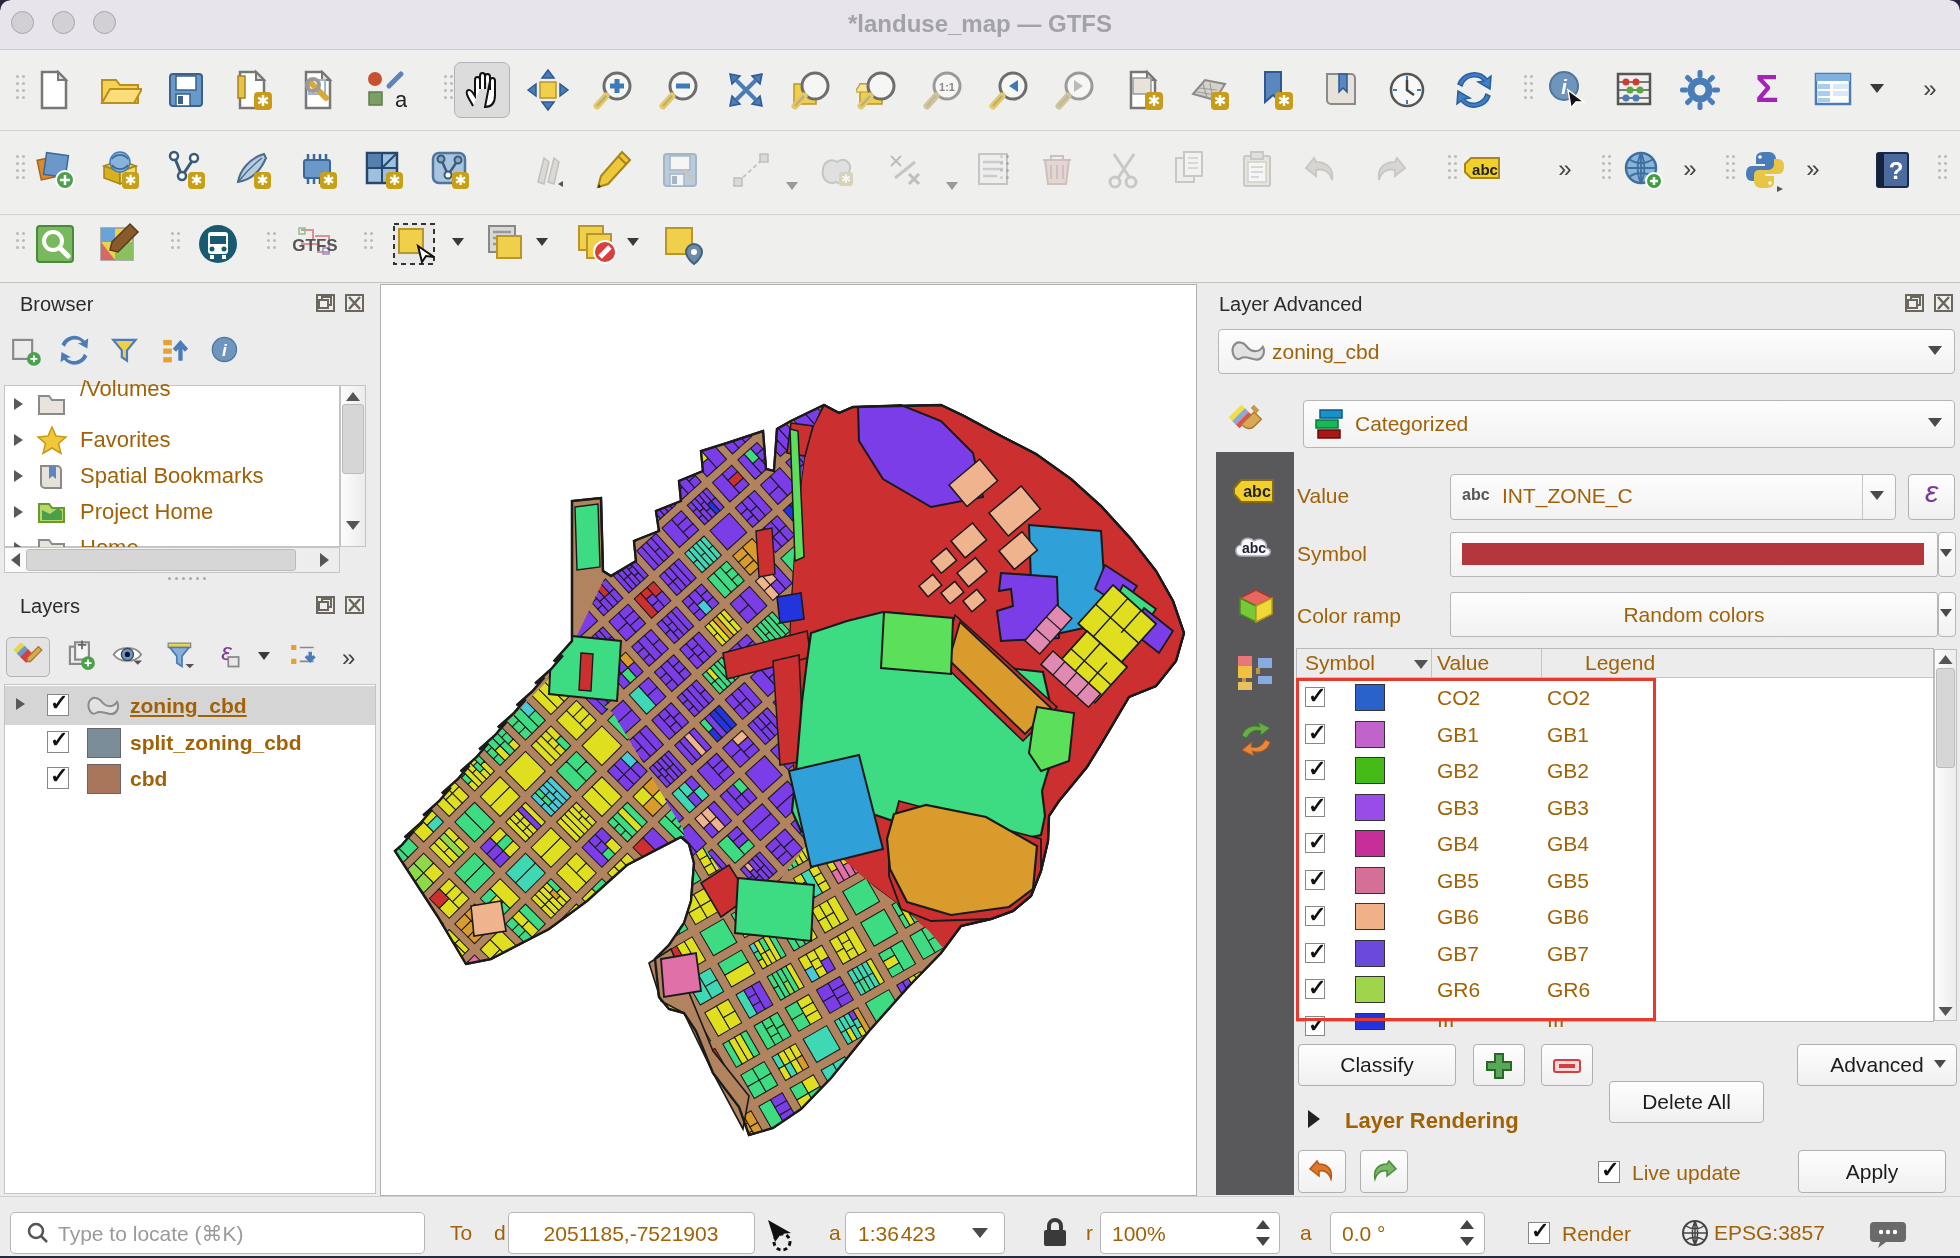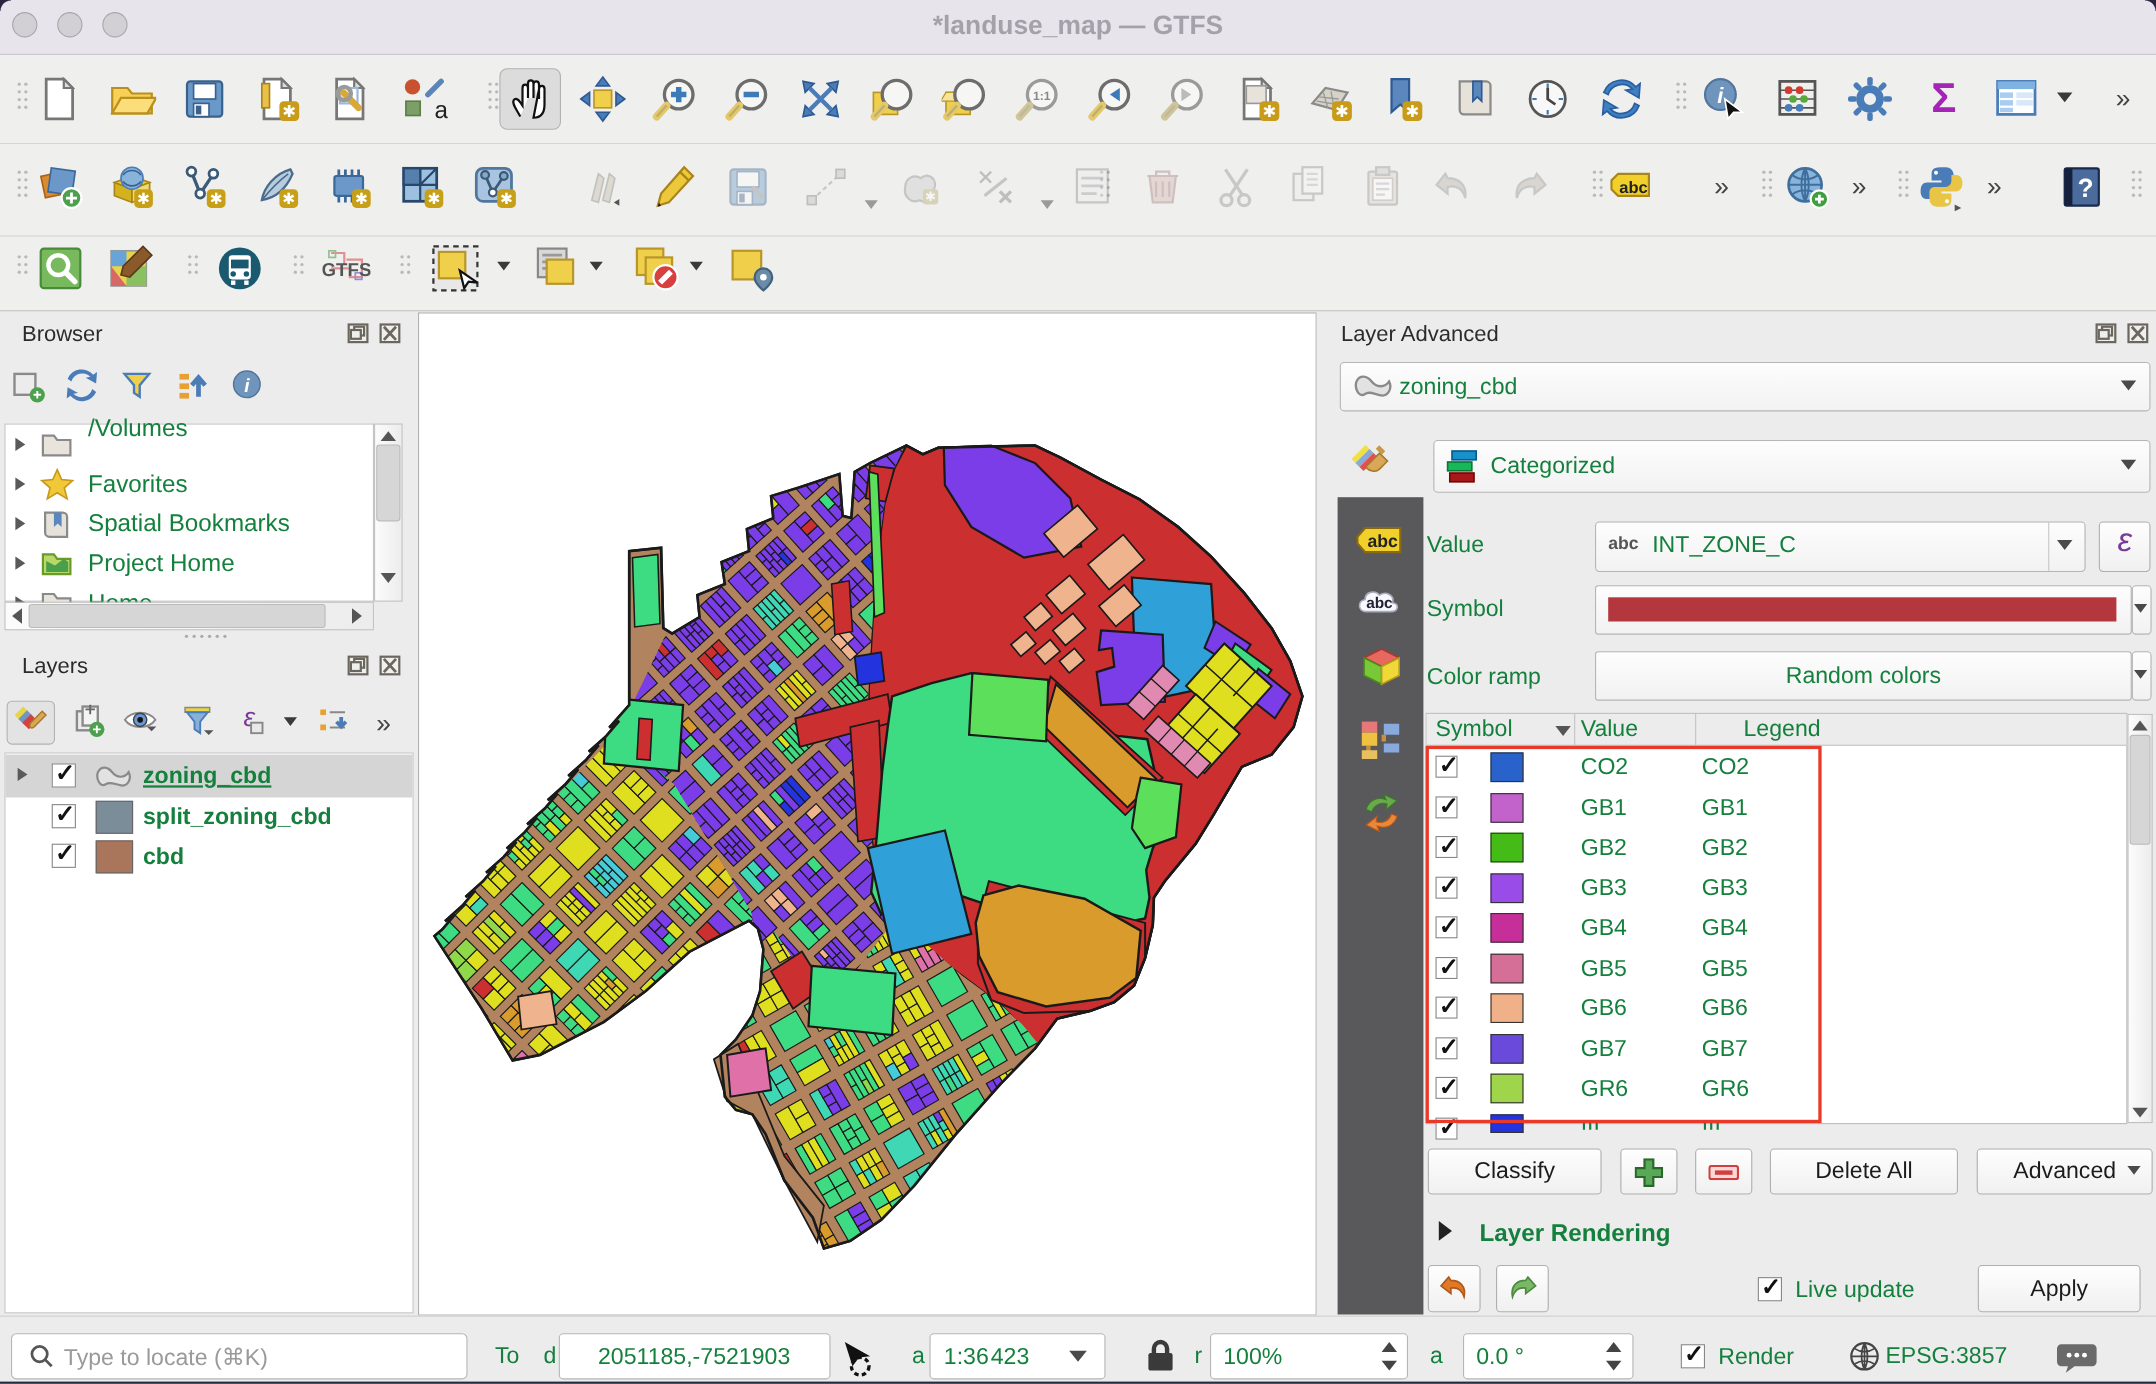--- a/index.html
+++ b/index.html
@@ -8,21 +8,21 @@
 #title { position:absolute; top:10px; left:0; width:1960px; text-align:center; font-weight:bold; font-size:24px; color:#a3a2aa; }
 .tb { position:absolute; left:0; width:1960px; background:#efefee; }
 .icon { position:absolute; }
 .panel-title { position:absolute; font-size:20px; color:#2b2b2b; }
 .wbtn { position:absolute; width:19px; height:18px; border:2px solid #6b675f; background:#efefee; }
 .combo { position:absolute; background:linear-gradient(#fdfdfd,#f2f2f2); border:1px solid #b6b6b6; border-radius:4px; }
 .btn { position:absolute; background:linear-gradient(#fefefe,#f0f0f0); border:1px solid #b0b0b0; border-radius:4px; font-size:21px; color:#1c1c1c; text-align:center; }
 .arrow-dn { position:absolute; width:0; height:0; border-left:7px solid transparent; border-right:7px solid transparent; border-top:9px solid #4a4a4a; }
 .cb { position:absolute; width:22px; height:22px; background:#fff; border:1px solid #878787; }
 .ck { position:absolute; font-size:22px; font-weight:bold; color:#111; }
-.txt { position:absolute; font-size:21px; color:#15803d; white-space:pre; }
+.txt { position:absolute; font-size:21px; color:#a16207; white-space:pre; }
 .scroll { background:linear-gradient(90deg,#fcfcfc,#ececec); border:1px solid #c0c0c0; }
 </style></head><body>
 <div id="titlebar"></div>
 <div class="light" style="left:11px"></div>
 <div class="light" style="left:52px"></div>
 <div class="light" style="left:93px"></div>
 <div id="title">*landuse_map — GTFS</div>
 <div class="tb" style="top:50px;height:81px;border-bottom:1px solid #d4d4d4"></div>
 <div class="tb" style="top:131px;height:84px;border-bottom:1px solid #d4d4d4"></div>
 <div class="tb" style="top:216px;height:67px;border-bottom:1px solid #c2c2c2"></div>
@@ -1925,21 +1925,21 @@
   </svg>
 <div class="abs" style="left:1936px;top:668px;width:19px;height:100px;background:#d6d6d6;border:1px solid #bbb;border-radius:3px"></div>
 <div class="btn" style="left:1298px;top:1044px;width:158px;height:42px;line-height:40px">Classify</div>
 <div class="btn" style="left:1473px;top:1044px;width:52px;height:42px"><svg width="26" height="26" style="margin-top:8px">
       <path d="M9 1 h8 v8 h8 v8 h-8 v8 h-8 v-8 h-8 v-8 h8 z" fill="#58a858" stroke="#2a682a" stroke-width="2"></path>
     </svg></div>
 <div class="btn" style="left:1541px;top:1044px;width:52px;height:42px"><svg width="28" height="14" style="margin-top:14px">
       <rect x="1" y="1" width="26" height="12" rx="2" fill="#f8d8d8" stroke="#d04040" stroke-width="2"></rect>
       <rect x="6" y="5" width="16" height="4" fill="#d04040"></rect>
     </svg></div>
-<div class="btn" style="left:1609px;top:1044px;width:171px;height:42px;line-height:40px">Delete All</div>
+<div class="btn" style="left:1609px;top:1081px;width:155px;height:42px;line-height:40px">Delete All</div>
 <div class="btn" style="left:1797px;top:1044px;width:160px;height:42px;line-height:40px">Advanced</div>
 <div class="arrow-dn" style="left:1934px;top:1060px;border-left-width:6px;border-right-width:6px;border-top-width:8px"></div>
 <svg class="icon" style="left:1306px;top:1108px" width="16" height="22">
     <path d="M2 2 l12 9 -12 9 z" fill="#222"></path>
   </svg>
 <div class="txt" style="left:1345px;top:1108px;font-weight:bold;font-size:22px">Layer Rendering</div>
 <div class="btn" style="left:1298px;top:1150px;width:48px;height:43px"><svg width="30" height="30" style="margin-top:6px">
       <path d="M10 4 L3 12 l9 7 v-5 c6-1 10 2 12 8 c2-10-4-15-12-15 z" fill="#e07828" stroke="#b05818" stroke-width="1.5"></path>
     </svg></div>
 <div class="btn" style="left:1360px;top:1150px;width:48px;height:43px"><svg width="30" height="30" style="margin-top:6px">

